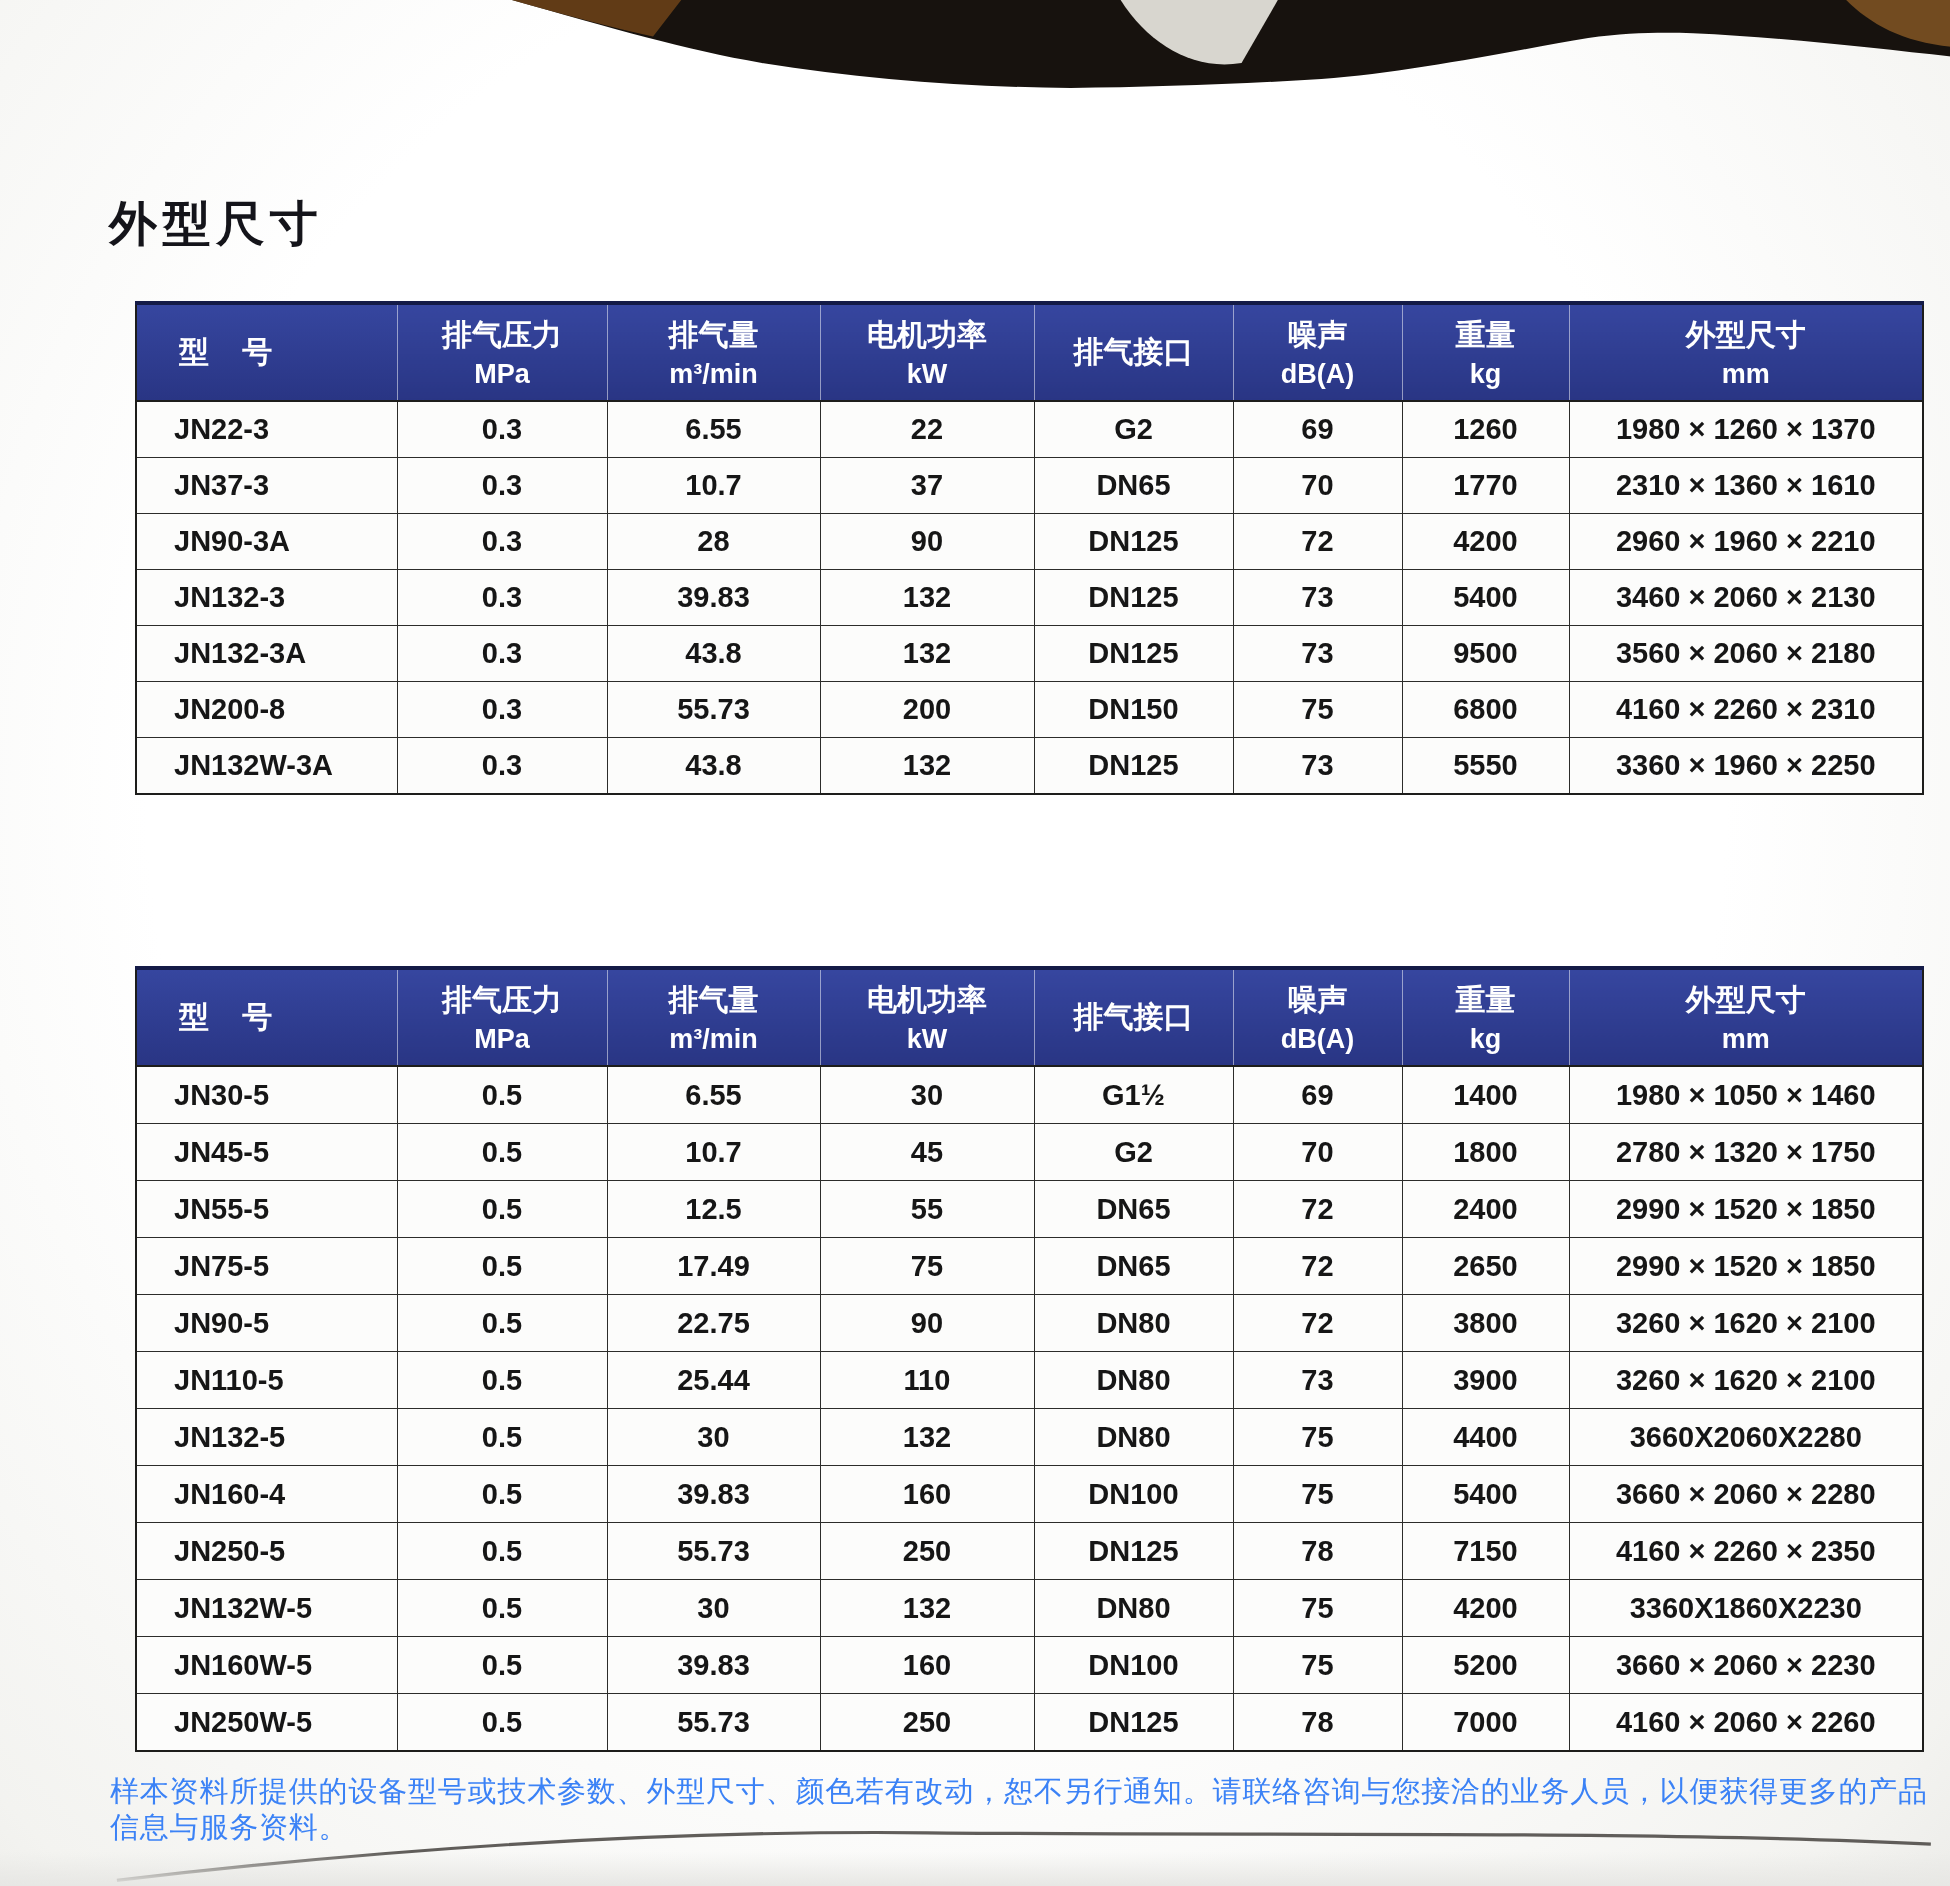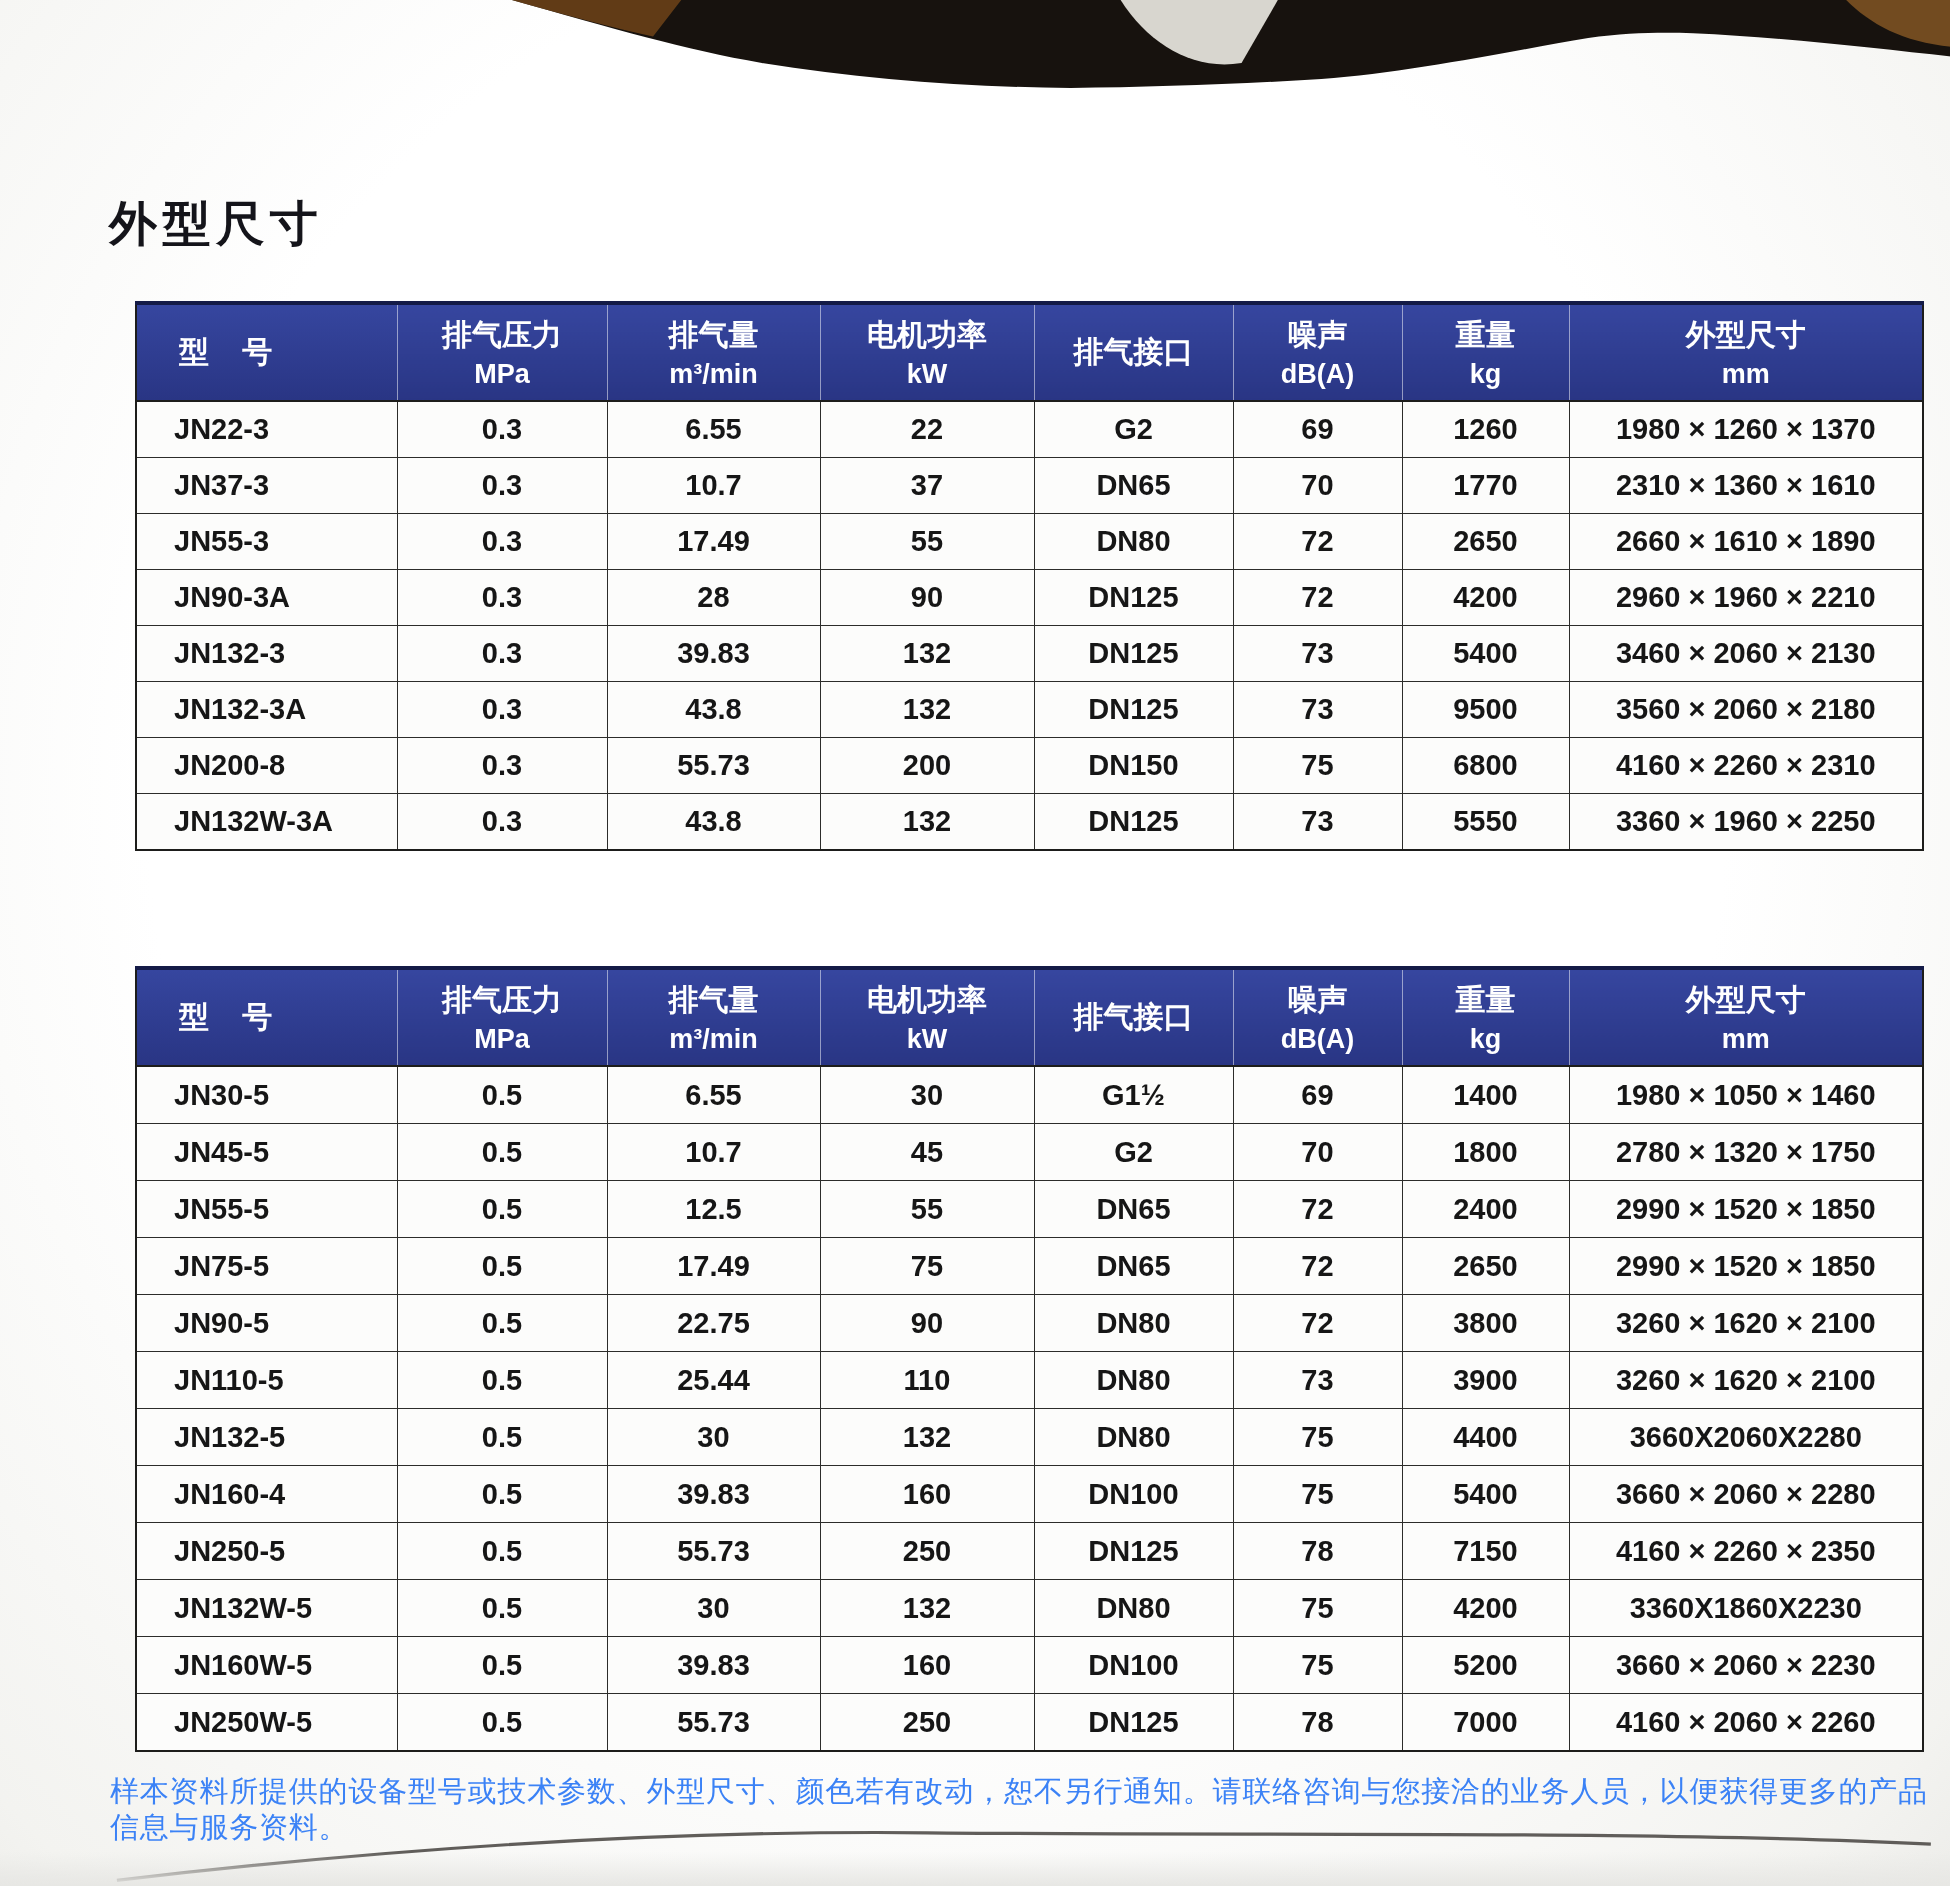--- a/index.html
+++ b/index.html
@@ -126,30 +126,20 @@
         <td class="c0">JN37-3</td>
         <td class="c1">0.3</td>
         <td class="c2">10.7</td>
         <td class="c3">37</td>
         <td class="c4">DN65</td>
         <td class="c5">70</td>
         <td class="c6">1770</td>
         <td class="c7">2310 × 1360 × 1610</td>
       </tr>
       <tr>
-        <td class="c0">JN55-3</td>
-        <td class="c1">0.3</td>
-        <td class="c2">17.49</td>
-        <td class="c3">55</td>
-        <td class="c4">DN80</td>
-        <td class="c5">72</td>
-        <td class="c6">2650</td>
-        <td class="c7">2660 × 1610 × 1890</td>
-      </tr>
-      <tr>
         <td class="c0">JN90-3A</td>
         <td class="c1">0.3</td>
         <td class="c2">28</td>
         <td class="c3">90</td>
         <td class="c4">DN125</td>
         <td class="c5">72</td>
         <td class="c6">4200</td>
         <td class="c7">2960 × 1960 × 2210</td>
       </tr>
       <tr>

